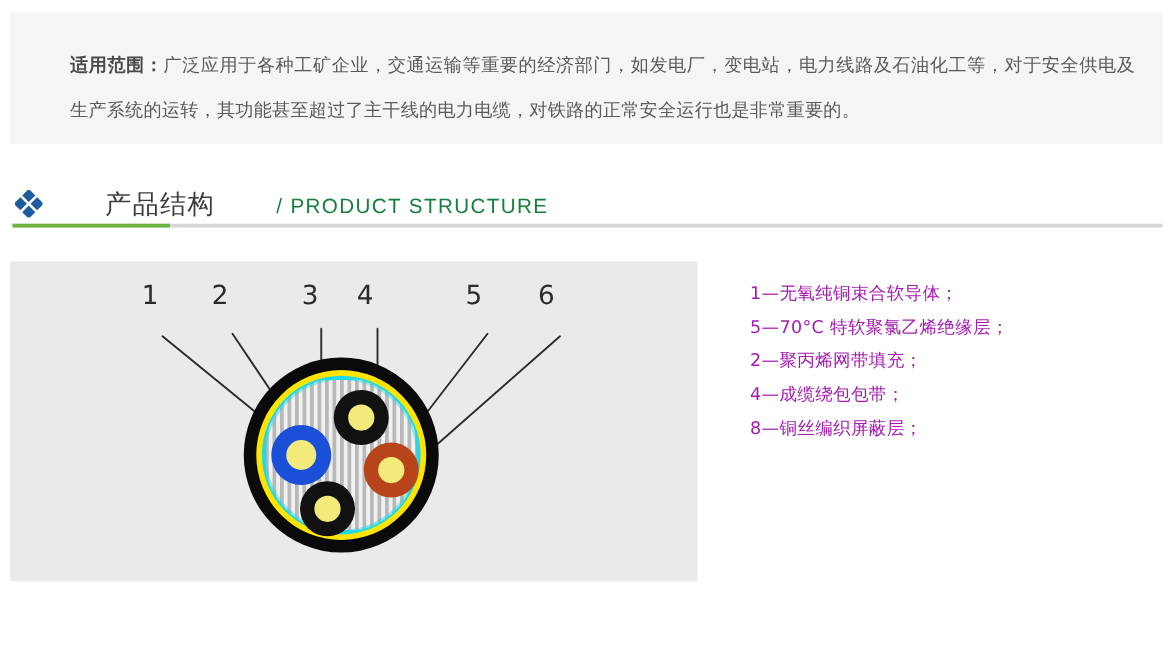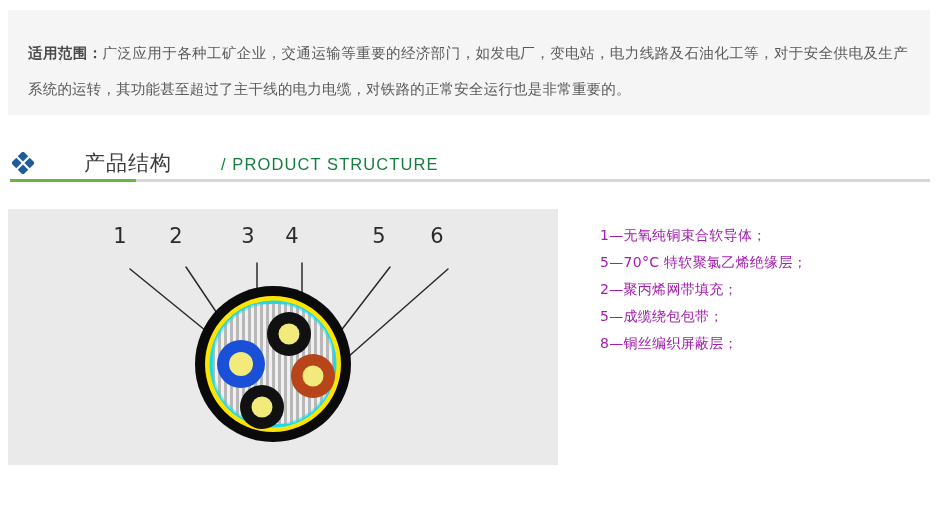--- a/index.html
+++ b/index.html
@@ -26,20 +26,21 @@
     background: #f5f5f5;
     box-sizing: border-box;
     padding: 26px 22px 0 20px;
   }
   #scope-paragraph {
     font-size: 14.5px;
     line-height: 2.45;
     color: #5a5a5a;
     letter-spacing: 0.2px;
     text-align: justify;
+    margin-left: 28px;
   }
   #scope-label {
     font-weight: bold;
     color: #4a4a4a;
   }
 
   
   #section-header {
     position: absolute;
     left: 10px;
@@ -228,17 +229,17 @@
         <text x="371" y="34">5</text>
         <text x="429" y="34">6</text>
       </g>
     </svg>
   </div>
 
   <div id="legend-list">
     <div class="legend-item">1—无氧纯铜束合软导体；</div>
     <div class="legend-item">5—70°C 特软聚氯乙烯绝缘层；</div>
     <div class="legend-item">2—聚丙烯网带填充；</div>
-    <div class="legend-item">5—成缆绕包包带；</div>
+    <div class="legend-item">4—成缆绕包包带；</div>
     <div class="legend-item">8—铜丝编织屏蔽层；</div>
   </div>
 
 </div>
 
 </body></html>

